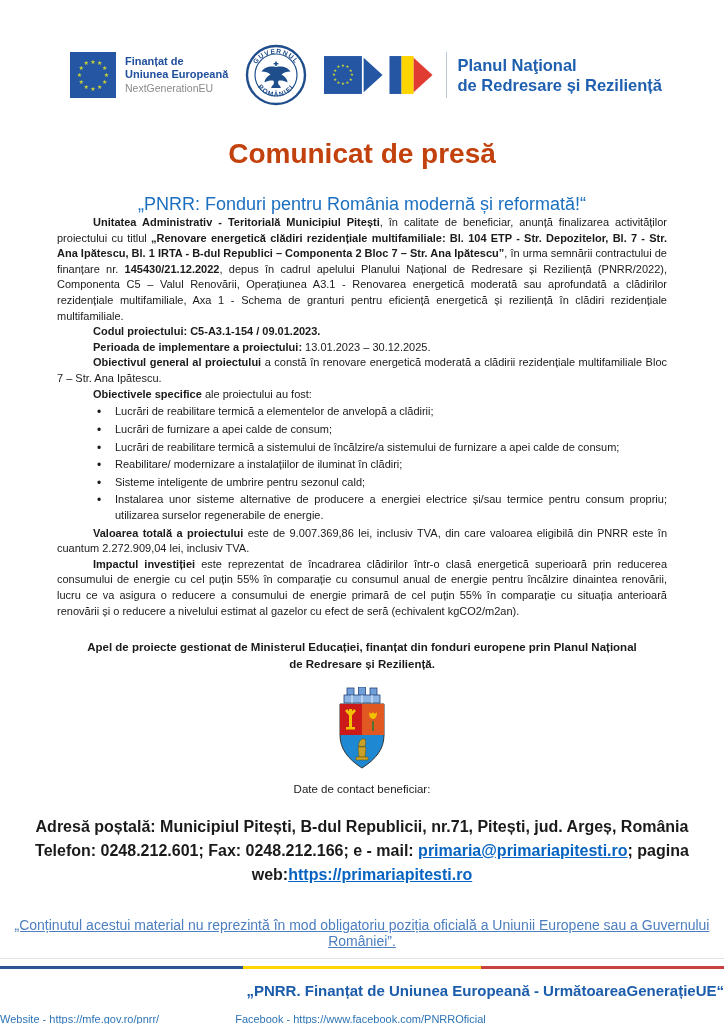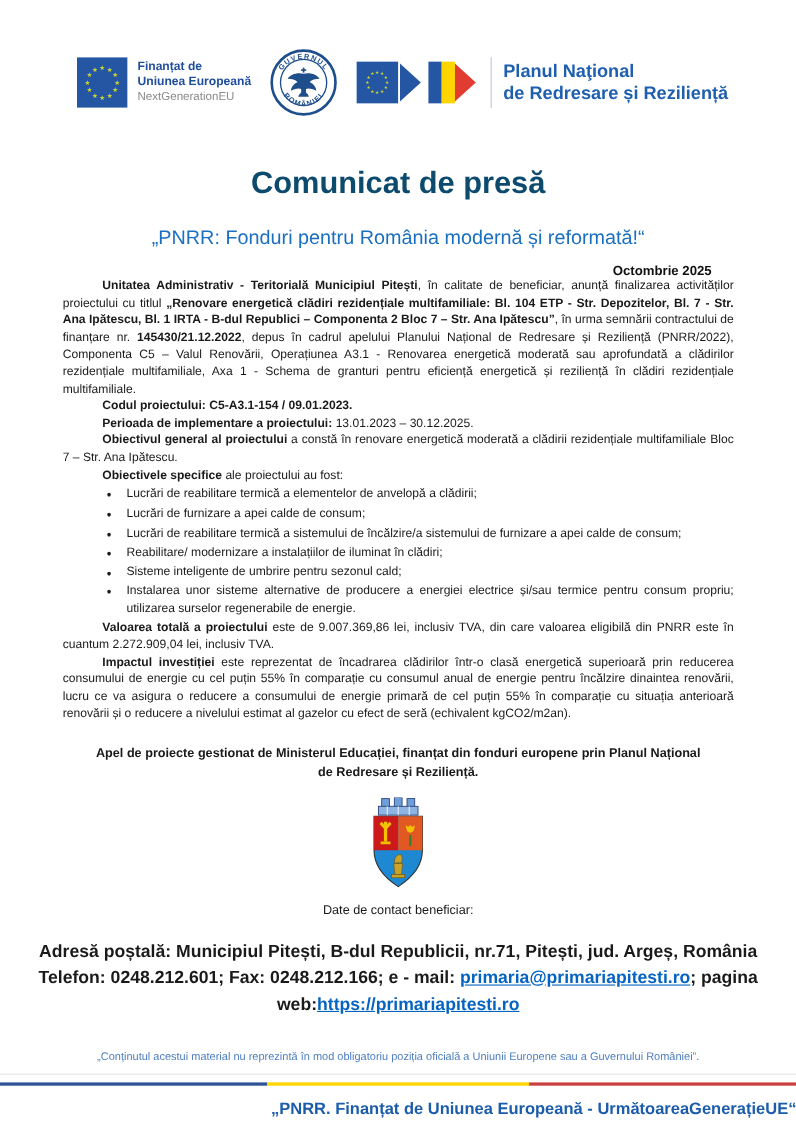--- a/index.html
+++ b/index.html
@@ -13,38 +13,38 @@
   .logos-row{ display:flex; align-items:center; justify-content:space-between;
     padding:44px 62px 0 70px; height:106px; }
   .eu-logo{ display:flex; align-items:center; gap:9px; }
   .eu-text{ font-size:11px; line-height:1.25; }
   .eu-text .b{ color:#1f4e9c; font-weight:bold; }
   .eu-text .g{ color:#8a8a8a; font-size:10.5px; }
   .pnrr-logo{ display:flex; align-items:center; gap:10px; }
   .pnrr-divider{ width:1px; height:46px; background:#b9c6d8; }
   .pnrr-text{ font-size:16.5px; font-weight:bold; color:#1f5faf; line-height:1.22; }
   
-  .doc-title{ text-align:center; margin-top:44px; font-size:28px; font-weight:bold; color:#0c4a6e; }
+  .doc-title{ text-align:center; margin-top:32px; font-size:28px; font-weight:bold; color:#c2410c; }
   .doc-subtitle{ text-align:center; margin-top:24px; font-size:18px; color:#1b6fc0; }
   .doc-date{ text-align:right; padding-right:77px; margin-top:12px; font-size:12px; font-weight:bold; color:#111; }
   
   .body-text{ padding:0 57px; font-size:11px; line-height:1.42; text-align:justify; }
   .body-text p{ text-indent:36px; }
   .body-text b{ font-weight:bold; }
   ul.objectives{ list-style:none; margin:2px 0; padding-left:38px; }
   ul.objectives li{ position:relative; padding-left:20px; margin-bottom:2px; text-align:justify; }
   ul.objectives li::before{ content:"•"; position:absolute; left:2px; top:0; font-size:12px; }
   
   .apel{ margin:20px auto 0; max-width:560px; text-align:center; font-weight:bold; font-size:11.5px; line-height:1.45; }
   .crest-wrap{ text-align:center; margin-top:14px; }
   .contact-heading{ text-align:center; font-weight:normal; font-size:11.5px; margin-top:8px; }
   .contact-block{ text-align:center; font-weight:bold; font-size:16px; line-height:1.5; margin-top:20px; }
   a.doc-link{ color:#0563c1; text-decoration:underline; font-weight:bold; }
   
-  .disclaimer{ text-align:center; margin-top:30px; font-size:10px; color:#4c7ec0; }
+  .disclaimer{ text-align:center; margin-top:30px; font-size:14px; color:#4c7ec0;text-decoration:underline; }
   .gray-rule{ height:1px; background:#e3e3e3; margin-top:9px; }
   .tricolor{ display:flex; height:3px; margin-top:7px; }
   .tricolor .c1{ flex:0 0 33.5%; background:#2e5496; }
   .tricolor .c2{ flex:0 0 33%;  background:#ffd500; }
   .tricolor .c3{ flex:1;        background:#c94141; }
   .slogan{ text-align:right; margin-top:13px; font-size:15px; font-weight:bold; color:#1b5cab; }
   .footer-links{ display:flex; justify-content:flex-start; gap:76px; margin-top:14px; font-size:11px; }
   .footer-links a{ color:#2e74b5; text-decoration:none; }
 </style>
 </head>
@@ -124,21 +124,20 @@
       <div class="pnrr-divider"></div>
       <div class="pnrr-text">
         <div>Planul Naţional</div>
         <div>de Redresare și Reziliență</div>
       </div>
     </div>
   </div>
 
   <div class="doc-title">Comunicat de presă</div>
   <div class="doc-subtitle">„PNRR: Fonduri pentru România modernă și reformată!“</div>
-  <div class="doc-date">Octombrie 2025</div>
 
   <div class="body-text">
     <p><b>Unitatea Administrativ - Teritorială Municipiul Pitești</b><span>, în calitate de beneficiar, anunță finalizarea activităților proiectului cu titlul </span><b>„Renovare energetică clădiri rezidențiale multifamiliale: Bl. 104 ETP - Str. Depozitelor, Bl. 7 - Str. Ana Ipătescu, Bl. 1 IRTA - B-dul Republici – Componenta 2 Bloc 7 – Str. Ana Ipătescu”</b><span>, în urma semnării contractului de finanțare nr. </span><b>145430/21.12.2022</b><span>, depus în cadrul apelului Planului Național de Redresare și Reziliență (PNRR/2022), Componenta C5 – Valul Renovării, Operațiunea A3.1 - Renovarea energetică moderată sau aprofundată a clădirilor rezidențiale multifamiliale, Axa 1 - Schema de granturi pentru eficiență energetică și reziliență în clădiri rezidențiale multifamiliale.</span></p>
     <p><b>Codul proiectului: C5-A3.1-154 / 09.01.2023.</b></p>
     <p><b>Perioada de implementare a proiectului:</b><span> 13.01.2023 – 30.12.2025.</span></p>
     <p><b>Obiectivul general al proiectului</b><span> a constă în renovare energetică moderată a clădirii rezidențiale multifamiliale Bloc 7 – Str. Ana Ipătescu.</span></p>
     <p><b>Obiectivele specifice</b><span> ale proiectului au fost:</span></p>
     <ul class="objectives">
       <li>Lucrări de reabilitare termică a elementelor de anvelopă a clădirii;</li>
       <li>Lucrări de furnizare a apei calde de consum;</li>

